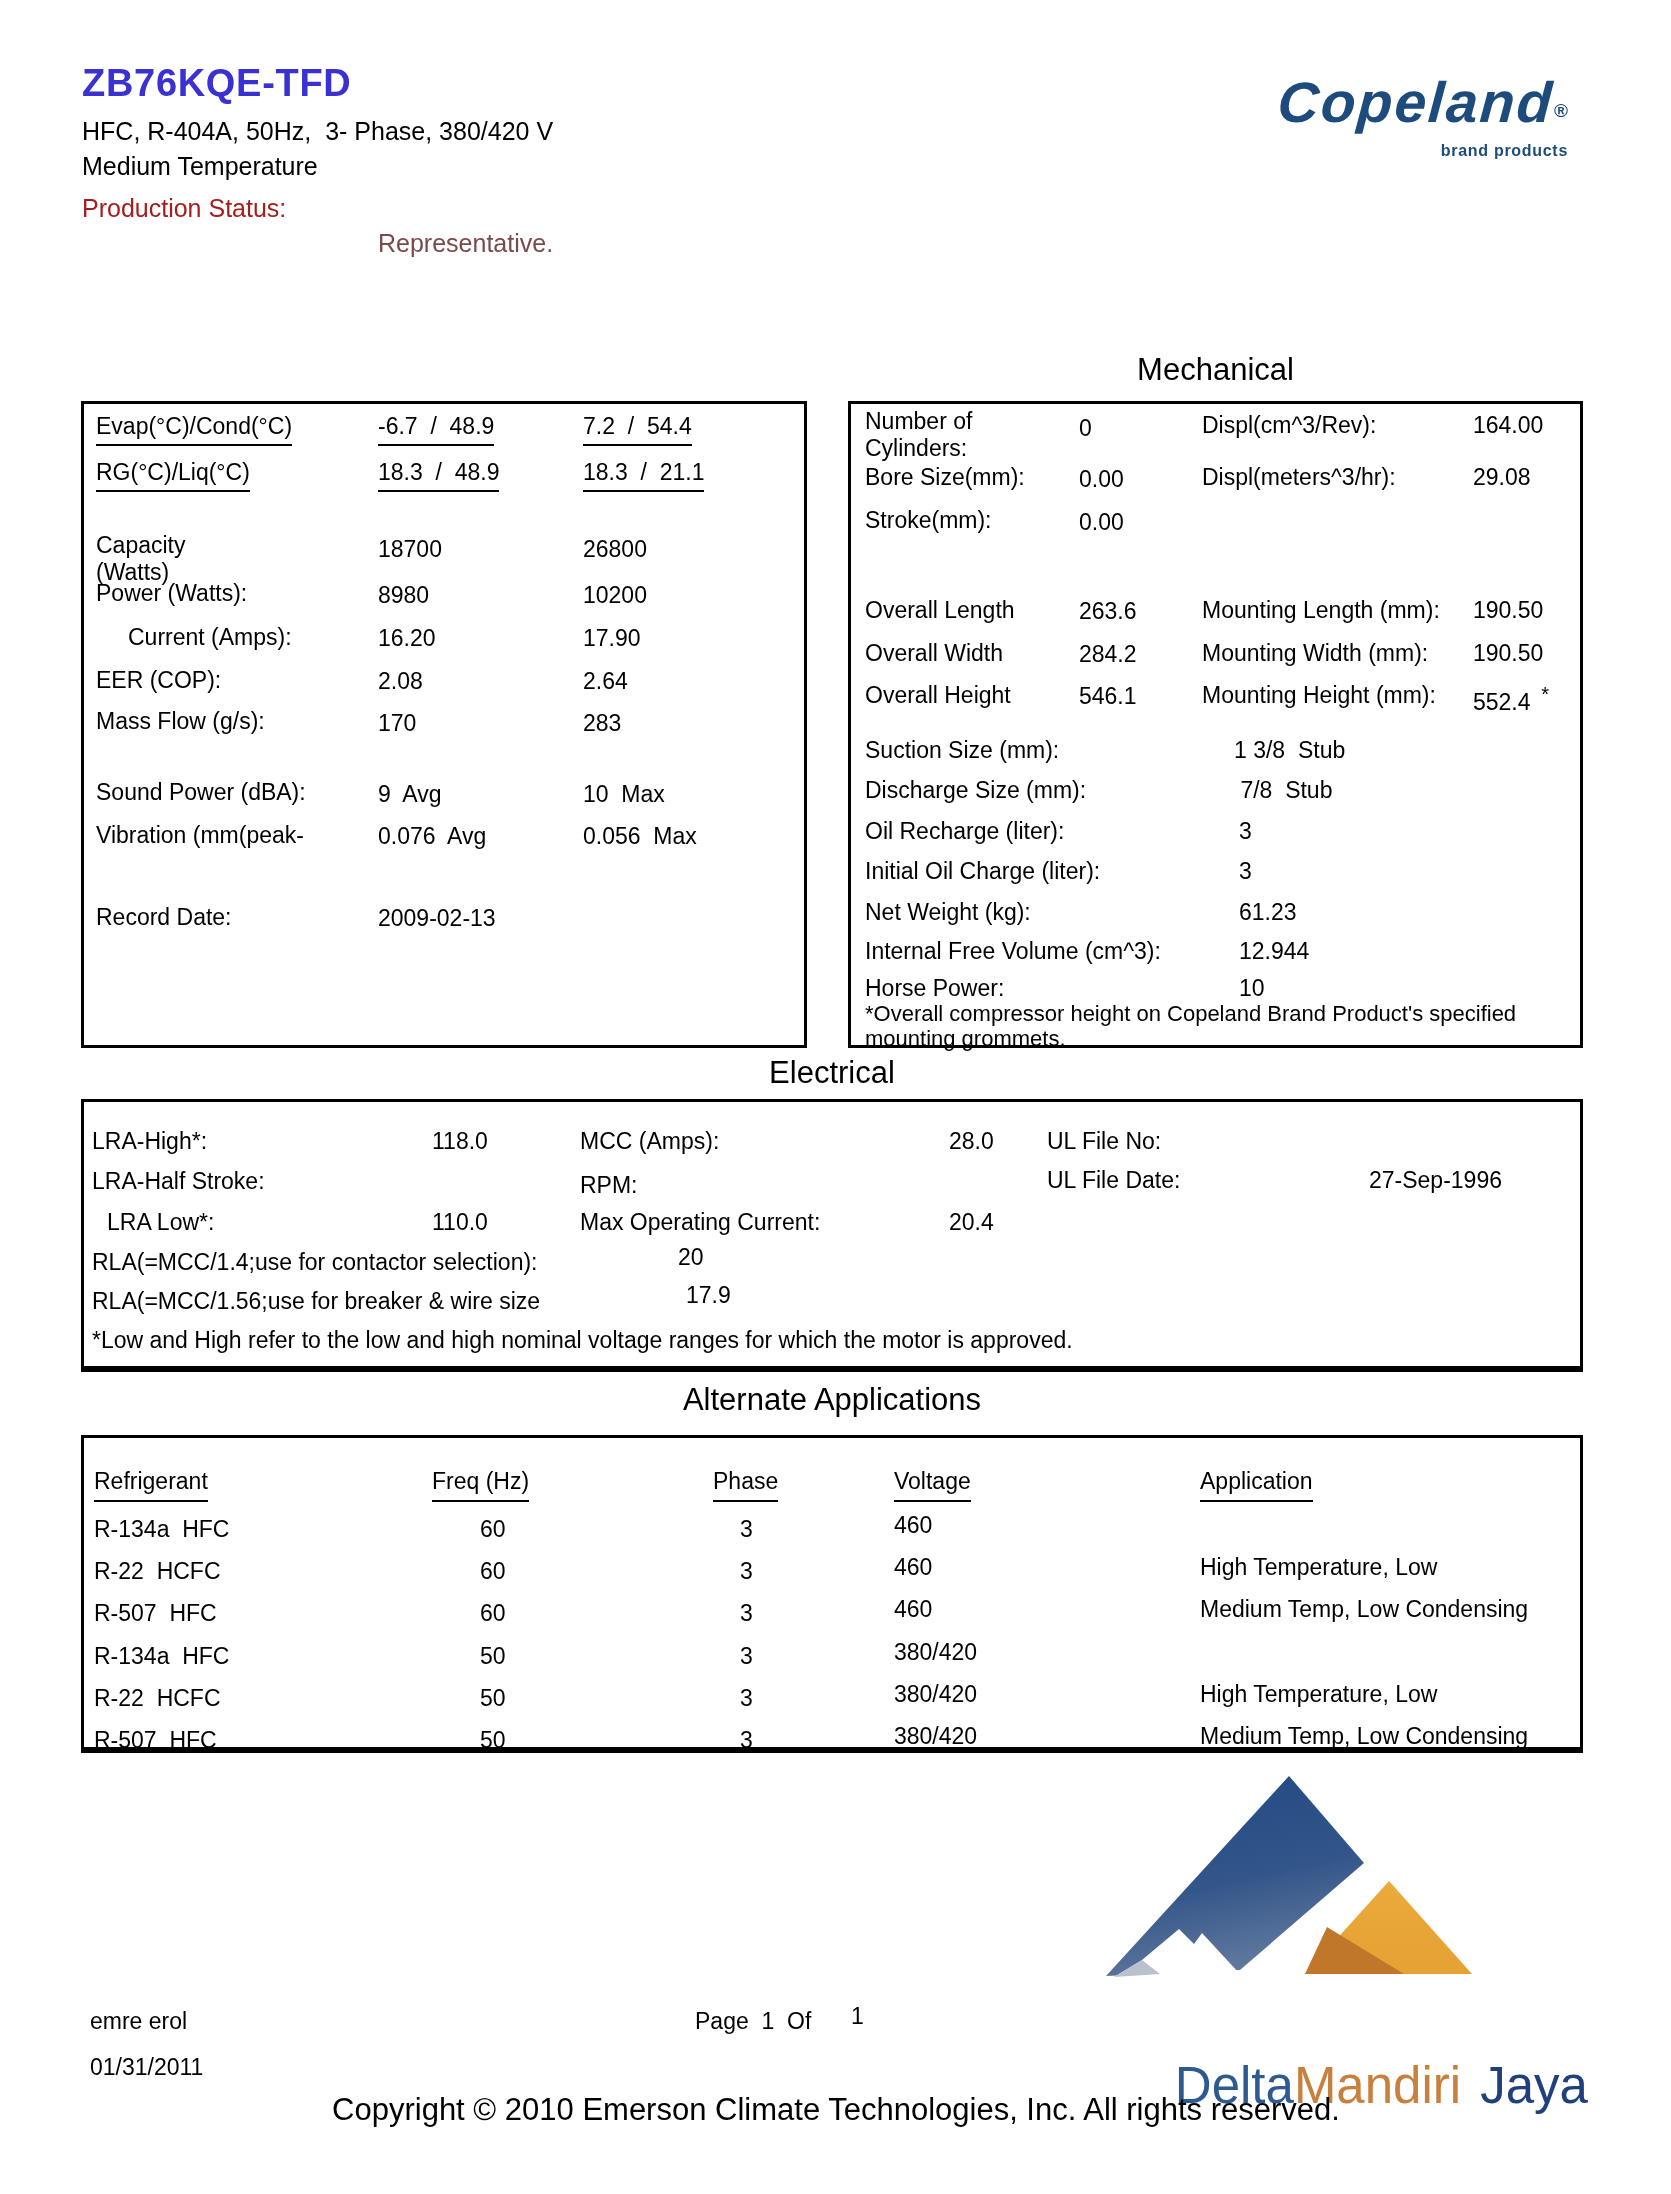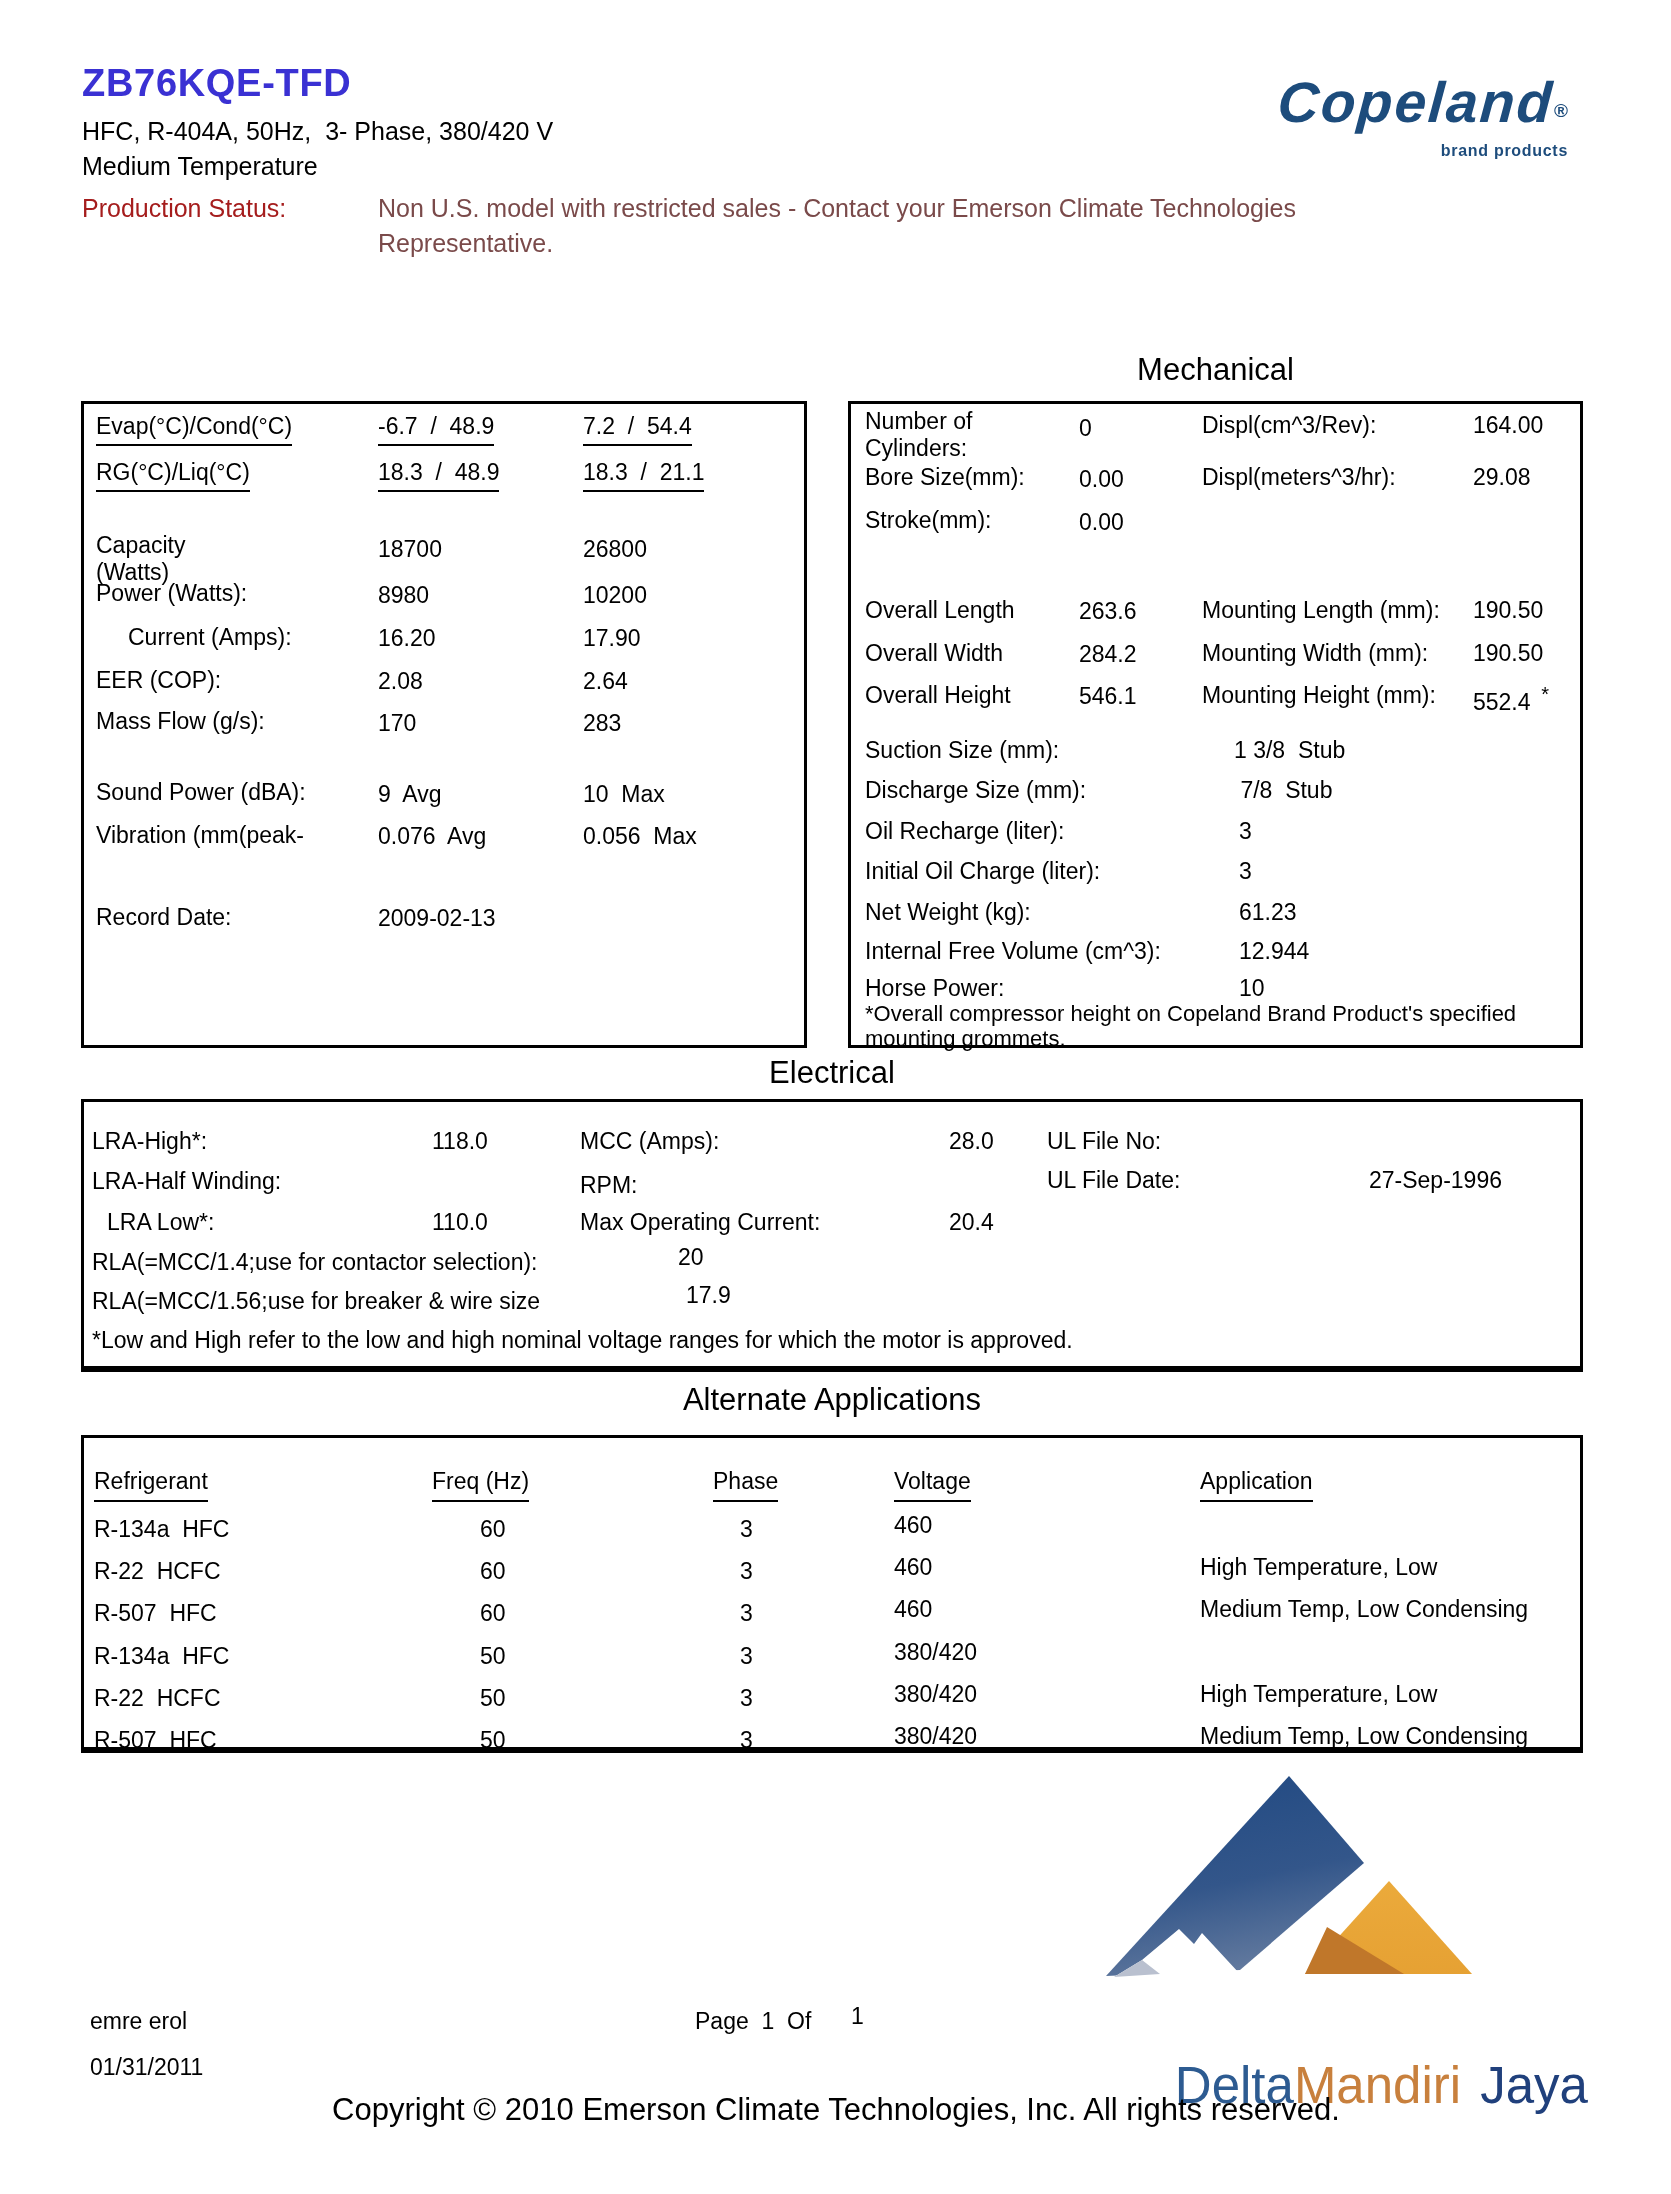--- a/index.html
+++ b/index.html
@@ -24,21 +24,20 @@
 </style>
 </head>
 <body>
 
 <div id="page">
 
   <div class="abs model-title" style="left:82px;top:62px;color:#3a31d3;">ZB76KQE-TFD</div>
   <div class="abs t37" style="left:82px;top:117px;">HFC, R-404A, 50Hz,  3- Phase, 380/420 V</div>
   <div class="abs t37" style="left:82px;top:152px;">Medium Temperature</div>
   <div class="abs t37" style="left:82px;top:194px;color:#a51d1d;">Production Status:</div>
-  <div class="abs t37" style="left:378px;top:194px;color:#7a4a4a;">Non U.S. model with restricted sales - Contact your Emerson Climate Technologies</div>
   <div class="abs t37" style="left:378px;top:229px;color:#7a4a4a;">Representative.</div>
 
   <div class="abs" style="left:1231px;top:57px;width:337px;color:#1d4c7c;text-align:right;">
     <span><span class="cop-word">Copeland</span><span class="cop-reg">®</span></span>
     <span class="cop-tag">brand products</span>
   </div>
 
   <div class="sec-title" style="left:848px;top:352px;width:735px;">Mechanical</div>
 
   <div class="box" style="left:81px;top:401px;width:726px;height:647px;"></div>
@@ -140,21 +139,21 @@
 
   <div class="sec-title" style="left:81px;top:1055px;width:1502px;">Electrical</div>
   <div class="box" style="left:81px;top:1099px;width:1502px;height:273px;border-bottom-width:6px;"></div>
 
   <div class="abs t34" style="left:92px;top:1129px;">LRA-High*:</div>
   <div class="abs t34" style="left:432px;top:1129px;">118.0</div>
   <div class="abs t34" style="left:580px;top:1129px;">MCC (Amps):</div>
   <div class="abs t34" style="left:949px;top:1129px;">28.0</div>
   <div class="abs t34" style="left:1047px;top:1129px;">UL File No:</div>
 
-  <div class="abs t34" style="left:92px;top:1169px;">LRA-Half Winding:</div>
+  <div class="abs t34" style="left:92px;top:1169px;">LRA-Half Stroke:</div>
   <div class="abs t34" style="left:580px;top:1173px;">RPM:</div>
   <div class="abs t34" style="left:1047px;top:1168px;">UL File Date:</div>
   <div class="abs t34" style="left:1369px;top:1168px;">27-Sep-1996</div>
 
   <div class="abs t34" style="left:87px;top:1210px;margin-left:20px;">LRA Low*:</div>
   <div class="abs t34" style="left:432px;top:1210px;">110.0</div>
   <div class="abs t34" style="left:580px;top:1210px;">Max Operating Current:</div>
   <div class="abs t34" style="left:949px;top:1210px;">20.4</div>
 
   <div class="abs t34" style="left:92px;top:1250px;">RLA(=MCC/1.4;use for contactor selection):</div>

